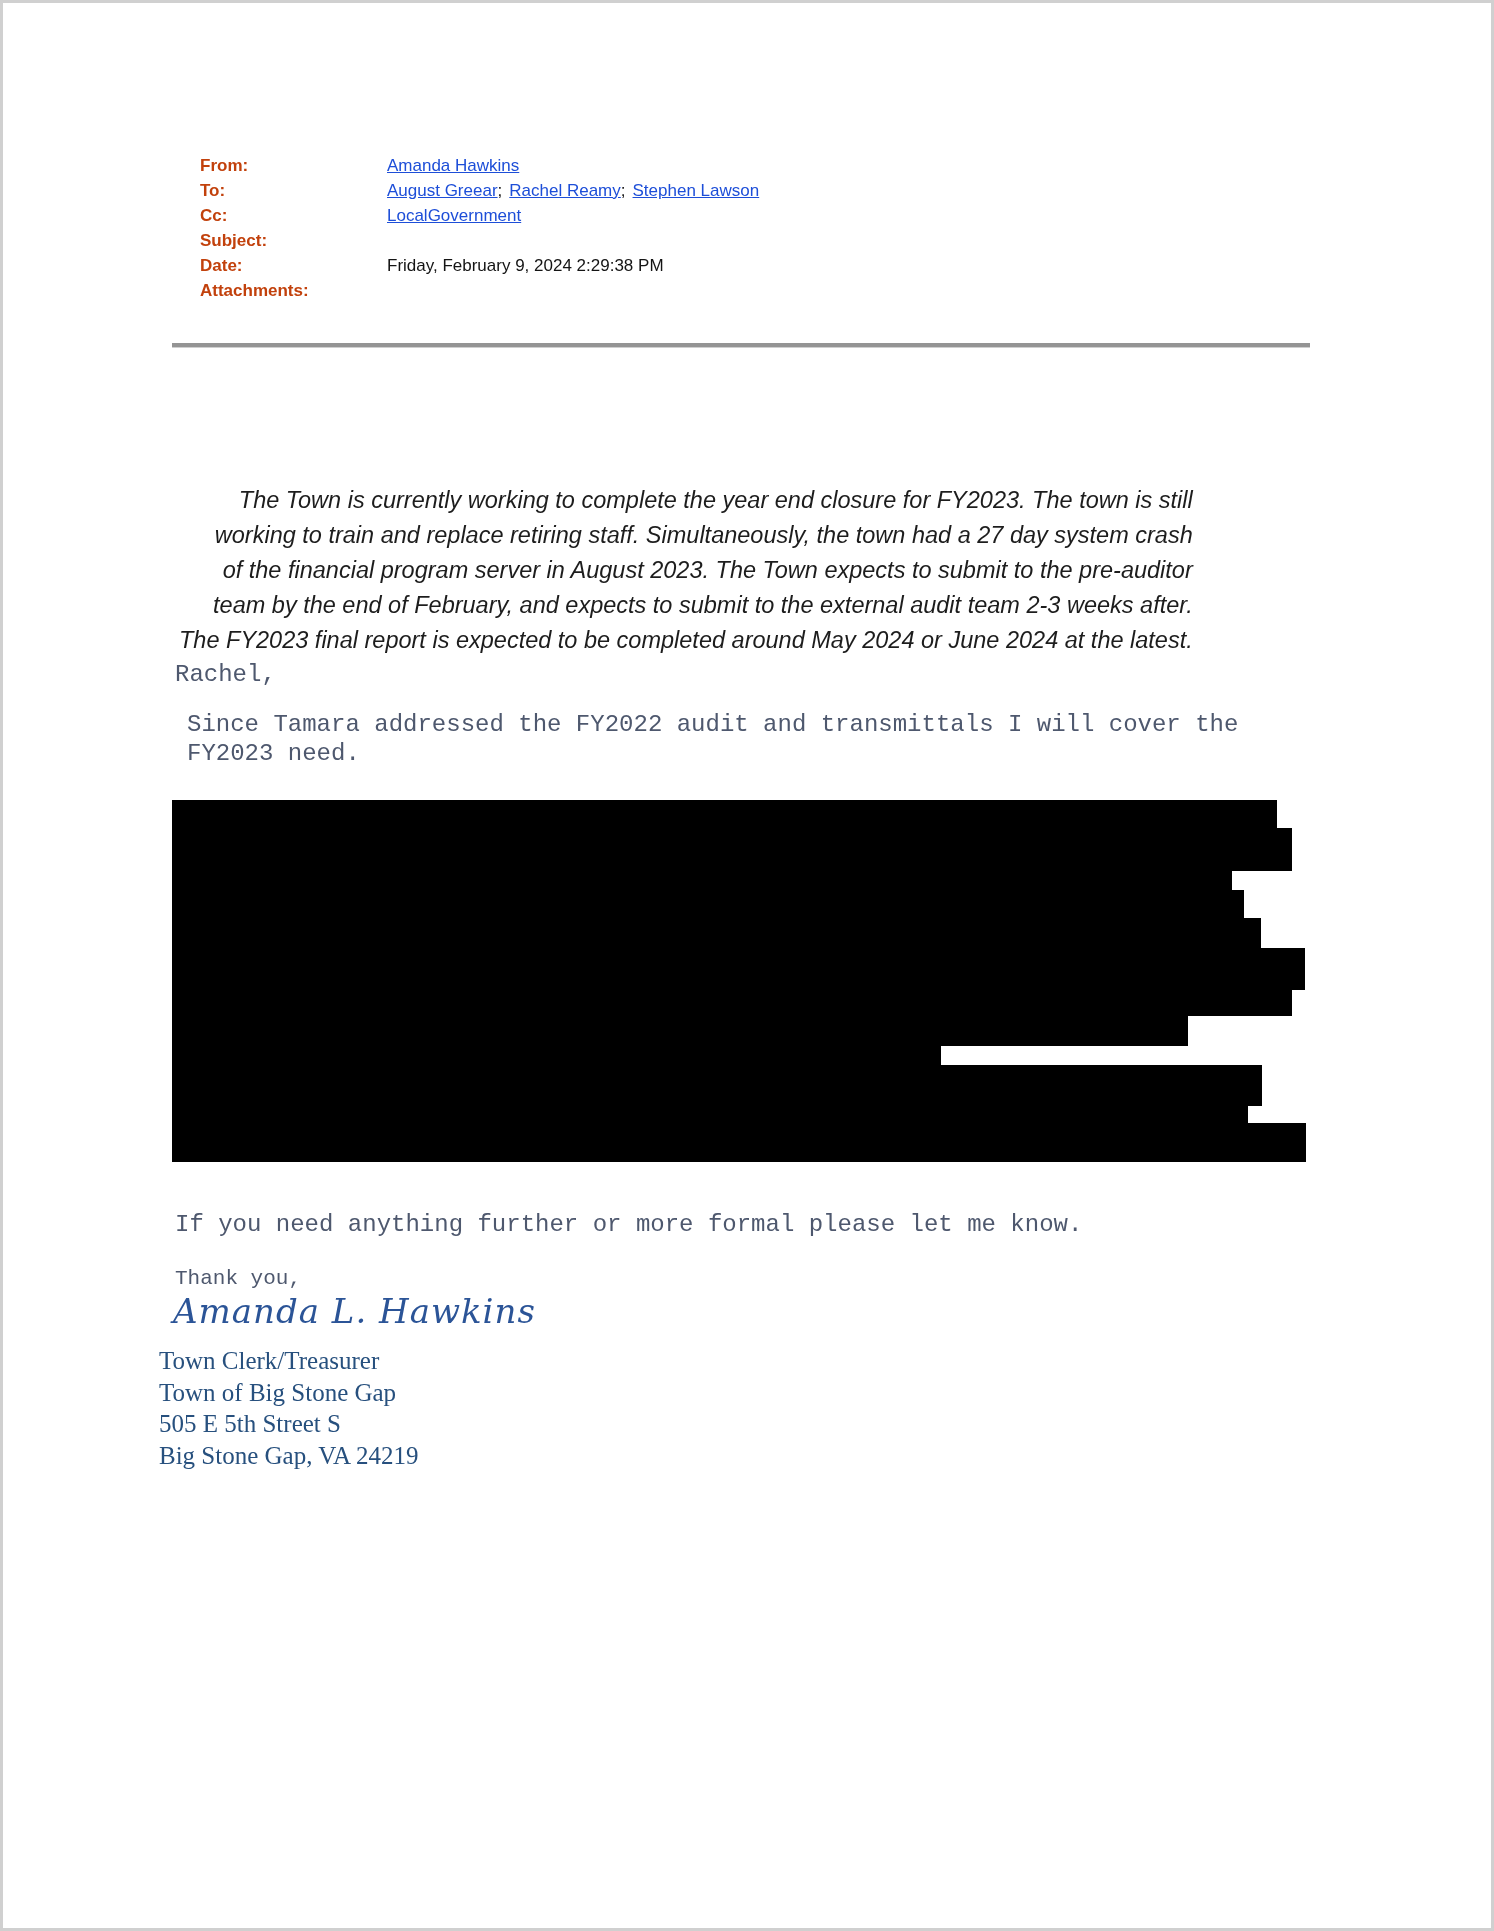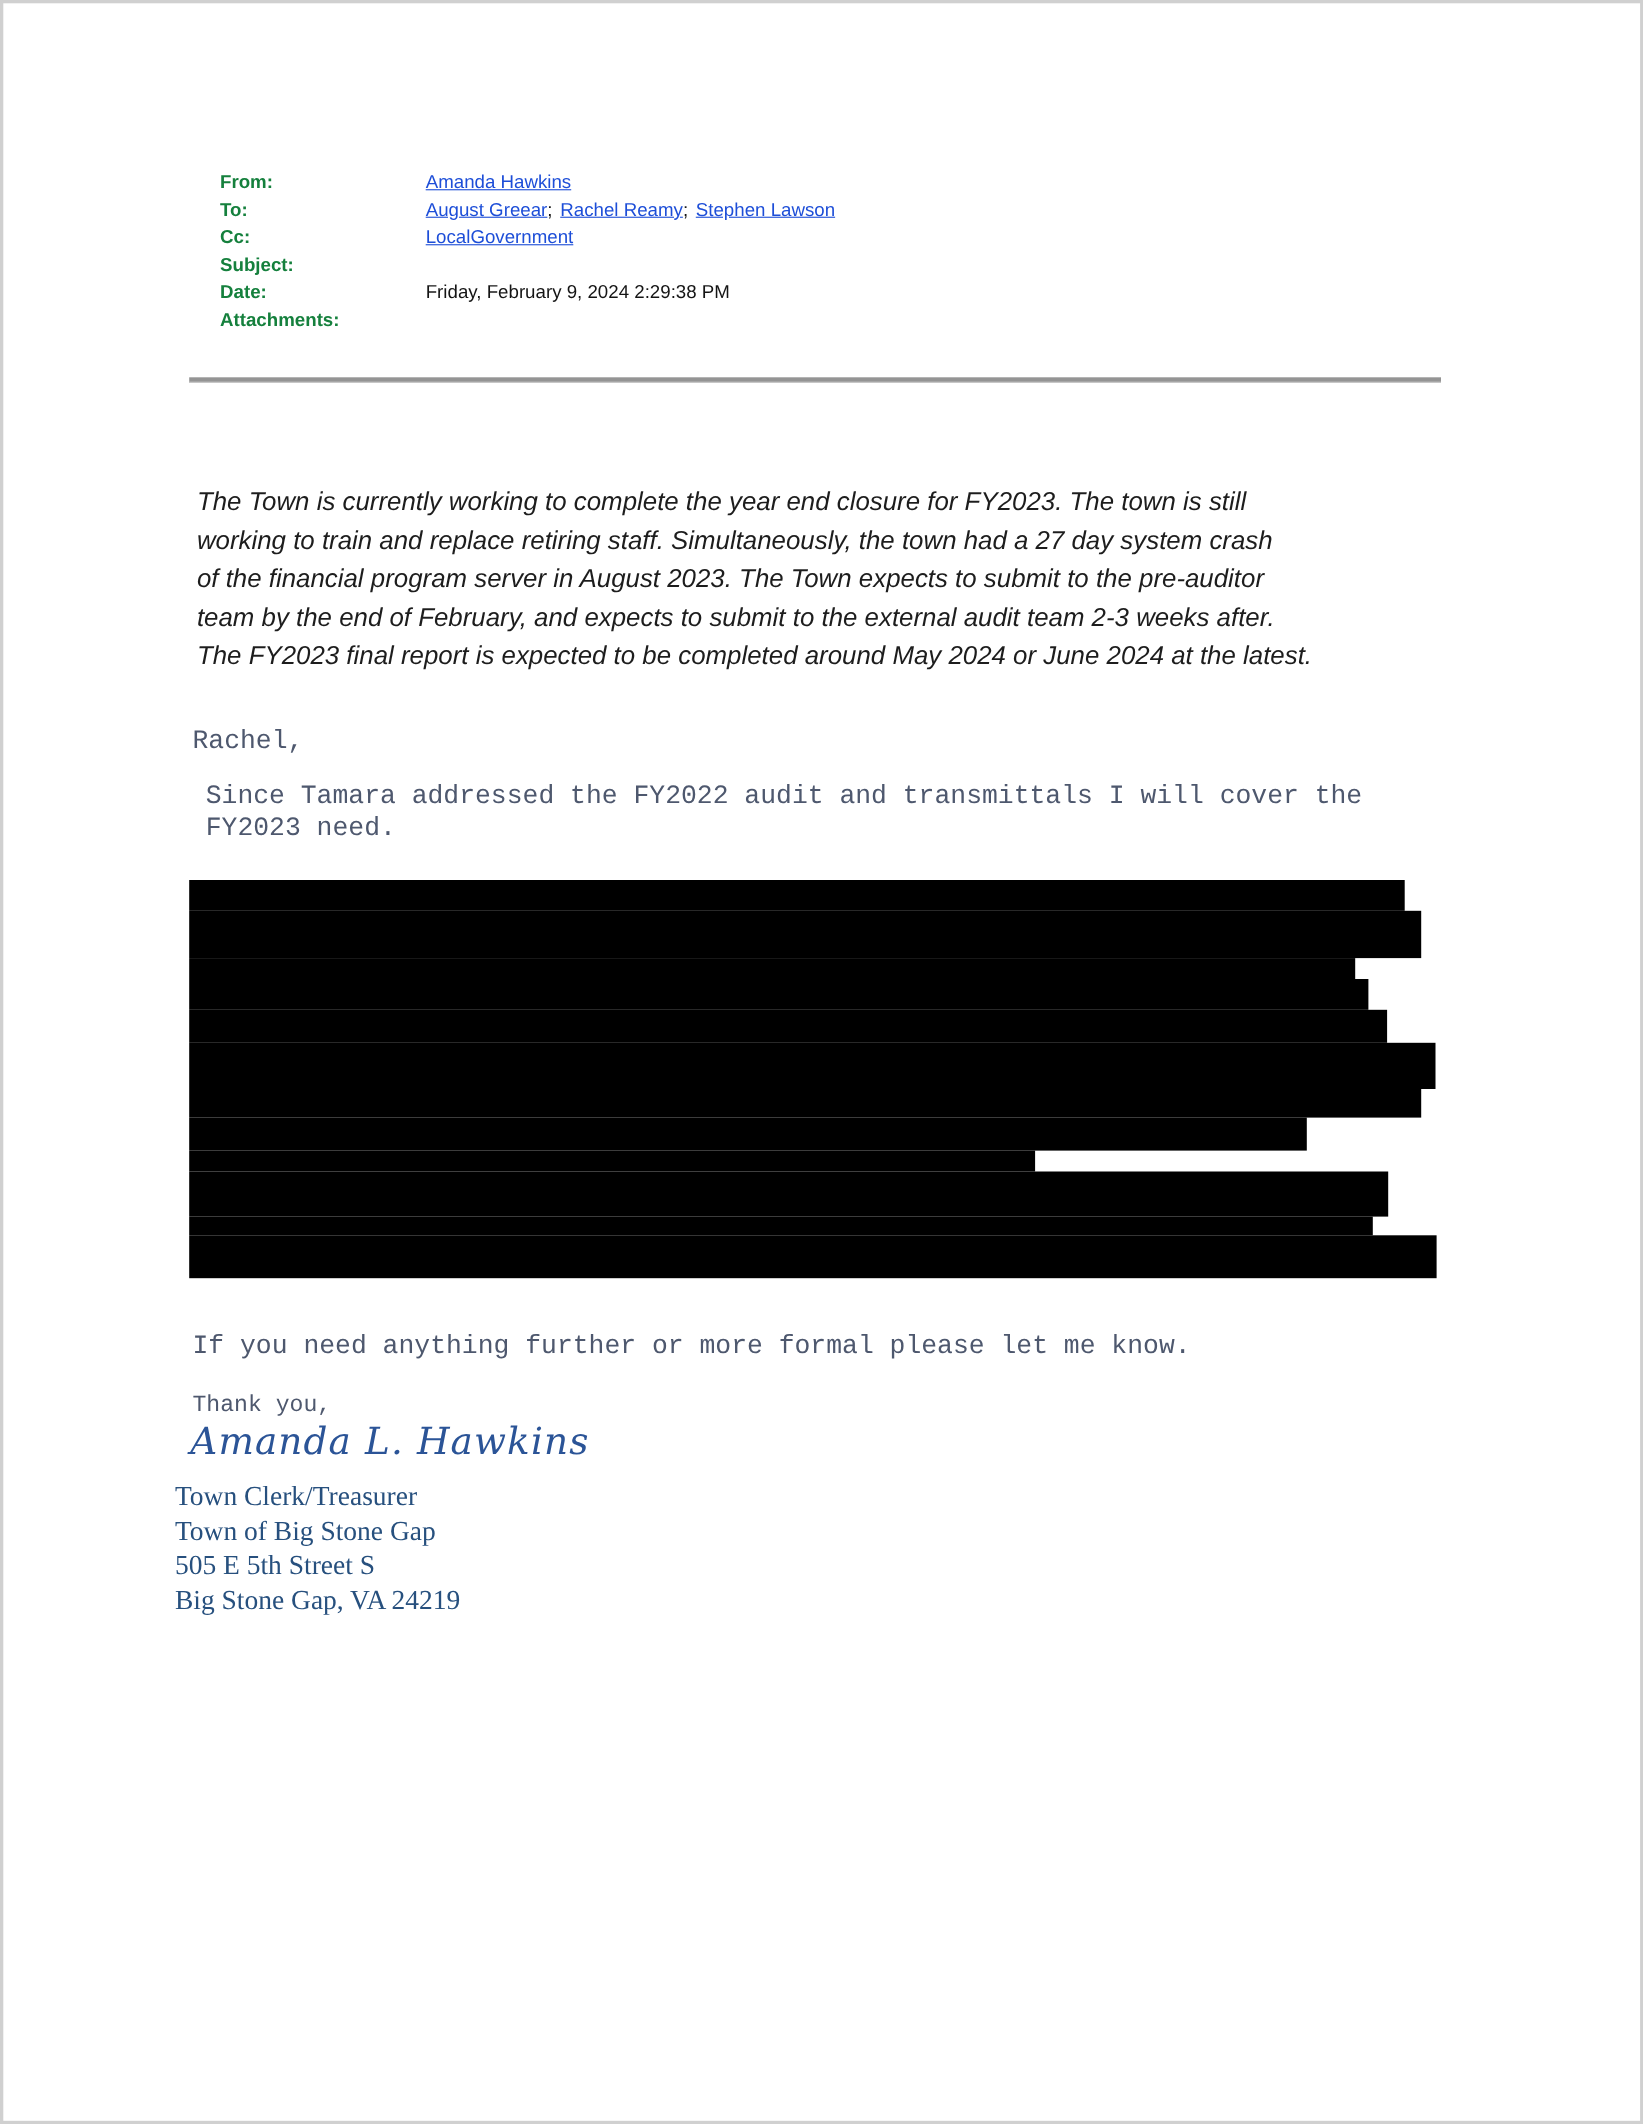--- a/index.html
+++ b/index.html
@@ -4,32 +4,32 @@
 <style>
   html,body{margin:0;padding:0;background:#fff;}
   .page{
     position:relative;width:1494px;height:1931px;box-sizing:border-box;
     background:#fff;border:3px solid #d0d0d0;overflow:hidden;
     font-family:"Liberation Sans",sans-serif;
   }
   
   .hdr{position:absolute;left:197px;top:150px;}
   .hrow{display:flex;line-height:25px;font-size:17px;white-space:nowrap;}
-  .hlabel{display:inline-block;width:187px;font-weight:bold;color:#15803d;flex:0 0 187px;}
+  .hlabel{display:inline-block;width:187px;font-weight:bold;color:#c2410c;flex:0 0 187px;}
   .hval{color:#141414;}
   .hlink{color:#1d4ed8;text-decoration:underline;cursor:pointer;}
   .sep{margin-right:7px;color:#141414;}
   
   .divider{position:absolute;left:169px;top:340px;width:1138px;height:4px;
     background:#949494;border-bottom:1px solid #cfcfcf;}
   
   .intro{position:absolute;left:176px;top:385px;font-size:23.5px;line-height:33px;
     color:#1d1d1d;white-space:nowrap;}
-  .quote{position:absolute;left:176px;top:436px;font-size:23.5px;line-height:35px;
-    font-style:italic;color:#1d1d1d;white-space:nowrap;}
+  .quote{position:absolute;left:176px;top:480px;font-size:23.5px;line-height:35px;
+    font-style:italic;color:#1d1d1d;white-space:nowrap;text-align:right;}
   .mono{font-family:"Liberation Mono",monospace;color:#4e586e;}
   .greeting{position:absolute;left:172px;top:658px;font-size:24px;}
   .note{position:absolute;left:172px;top:707px;font-size:24px;line-height:29px;white-space:nowrap;margin-left:12px;}
   .closing{position:absolute;left:172px;top:1208px;font-size:24px;white-space:nowrap;}
   .thanks{position:absolute;left:172px;top:1264px;font-size:21px;}
   
   .redaction{position:absolute;left:169px;top:797px;}
   .rs{background:#000;}
   
   .signature{position:absolute;left:170px;top:1288px;font-family:"DejaVu Serif",serif;

